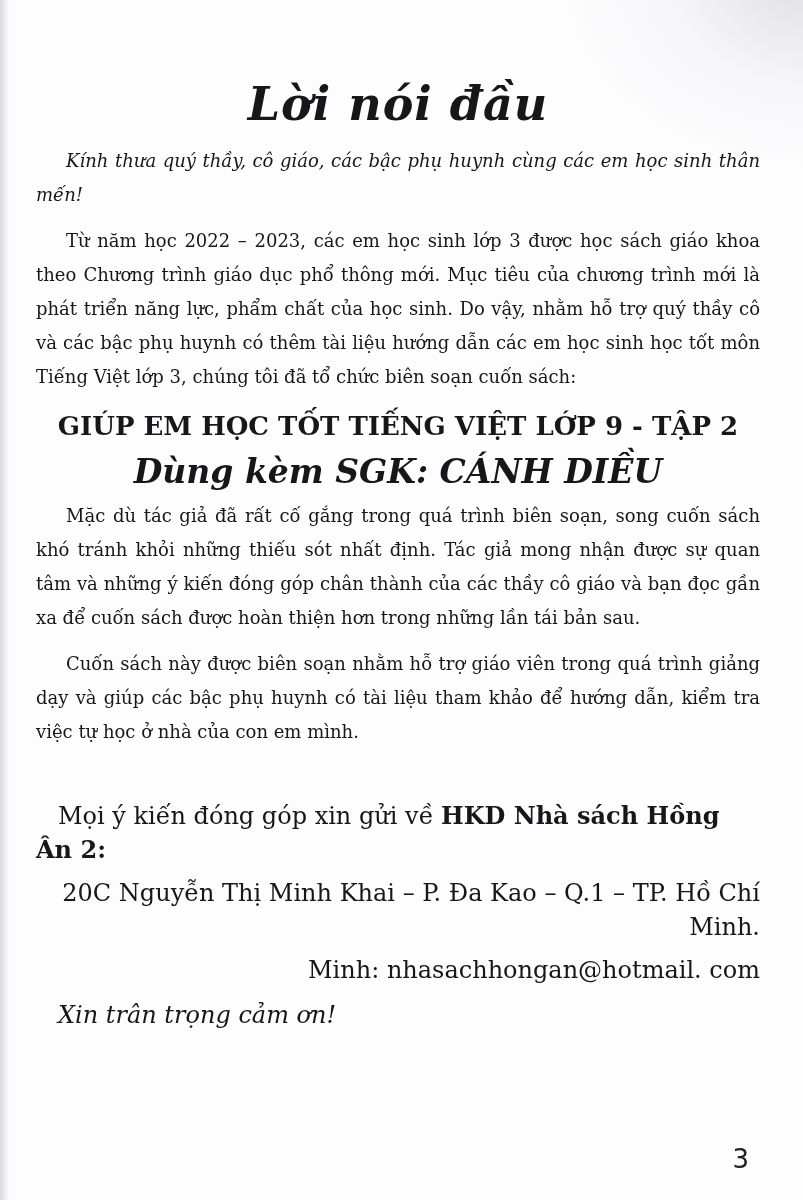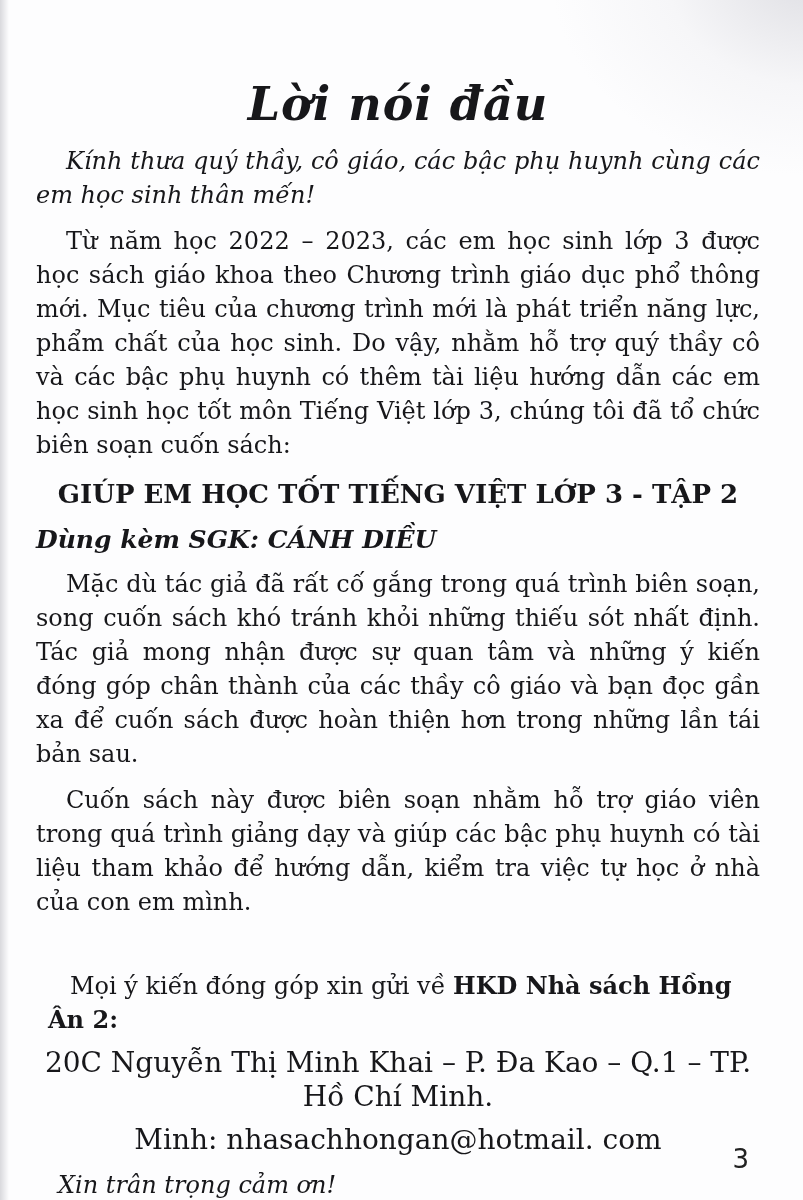--- a/index.html
+++ b/index.html
@@ -25,56 +25,57 @@
   .heading {
     text-align: center;
     font-size: 46px;
     line-height: 56px;
     font-weight: bold;
     font-style: italic;
     letter-spacing: 1px;
     margin: 0;
   }
   .para {
-    font-size: 24px;
+    font-size: 18px;
     line-height: 34px;
     text-align: justify;
     text-indent: 30px;
     margin: 12px 0 0 0;
   }
   .para.italic {
     font-style: italic;
   }
   .book-title {
     text-align: center;
     font-size: 26px;
     line-height: 32px;
     font-weight: bold;
     margin: 16px 0 0 0;
     text-indent: 0;
   }
   .book-subtitle {
-    font-size: 25px;
+    text-align: center;
+    font-size: 33px;
     line-height: 31px;
     font-weight: bold;
     font-style: italic;
     margin: 14px 0 0 0;
     text-indent: 0;
   }
   .contact-first {
     font-size: 24px;
     line-height: 34px;
     text-indent: 22px;
-    margin: 50px 0 0 12px;
+    margin: 50px 0 0 0;
   }
   .contact-first .bold { font-weight: bold; }
   .centered-line {
-    font-size: 28px;
+    font-size: 24px;
     line-height: 34px;
-    text-align: center;
+    text-align: right;
     margin: 9px 0 0 0;
   }
   .thanks-line {
     font-size: 24px;
     line-height: 34px;
     font-style: italic;
     text-indent: 22px;
     margin: 11px 0 0 0;
   }
   .page-number {
@@ -90,21 +91,21 @@
 <body>
 
 <div class="page">
 
   <h1 class="heading">Lời nói đầu</h1>
 
   <p class="para italic">Kính thưa quý thầy, cô giáo, các bậc phụ huynh cùng các em học sinh thân mến!</p>
 
   <p class="para">Từ năm học 2022 – 2023, các em học sinh lớp 3 được học sách giáo khoa theo Chương trình giáo dục phổ thông mới. Mục tiêu của chương trình mới là phát triển năng lực, phẩm chất của học sinh. Do vậy, nhằm hỗ trợ quý thầy cô và các bậc phụ huynh có thêm tài liệu hướng dẫn các em học sinh học tốt môn Tiếng Việt lớp 3, chúng tôi đã tổ chức biên soạn cuốn sách:</p>
 
-  <p class="book-title">GIÚP EM HỌC TỐT TIẾNG VIỆT LỚP 3 - TẬP 2</p>
+  <p class="book-title">GIÚP EM HỌC TỐT TIẾNG VIỆT LỚP 9 - TẬP 2</p>
 
   <p class="book-subtitle">Dùng kèm SGK: CÁNH DIỀU</p>
 
   <p class="para">Mặc dù tác giả đã rất cố gắng trong quá trình biên soạn, song cuốn sách khó tránh khỏi những thiếu sót nhất định. Tác giả mong nhận được sự quan tâm và những ý kiến đóng góp chân thành của các thầy cô giáo và bạn đọc gần xa để cuốn sách được hoàn thiện hơn trong những lần tái bản sau.</p>
 
   <p class="para">Cuốn sách này được biên soạn nhằm hỗ trợ giáo viên trong quá trình giảng dạy và giúp các bậc phụ huynh có tài liệu tham khảo để hướng dẫn, kiểm tra việc tự học ở nhà của con em mình.</p>
 
   <p class="contact-first"><span>Mọi ý kiến đóng góp xin gửi về </span><span class="bold">HKD Nhà sách Hồng Ân 2:</span></p>
 
   <p class="centered-line">20C Nguyễn Thị Minh Khai – P. Đa Kao – Q.1 – TP. Hồ Chí Minh.</p>

